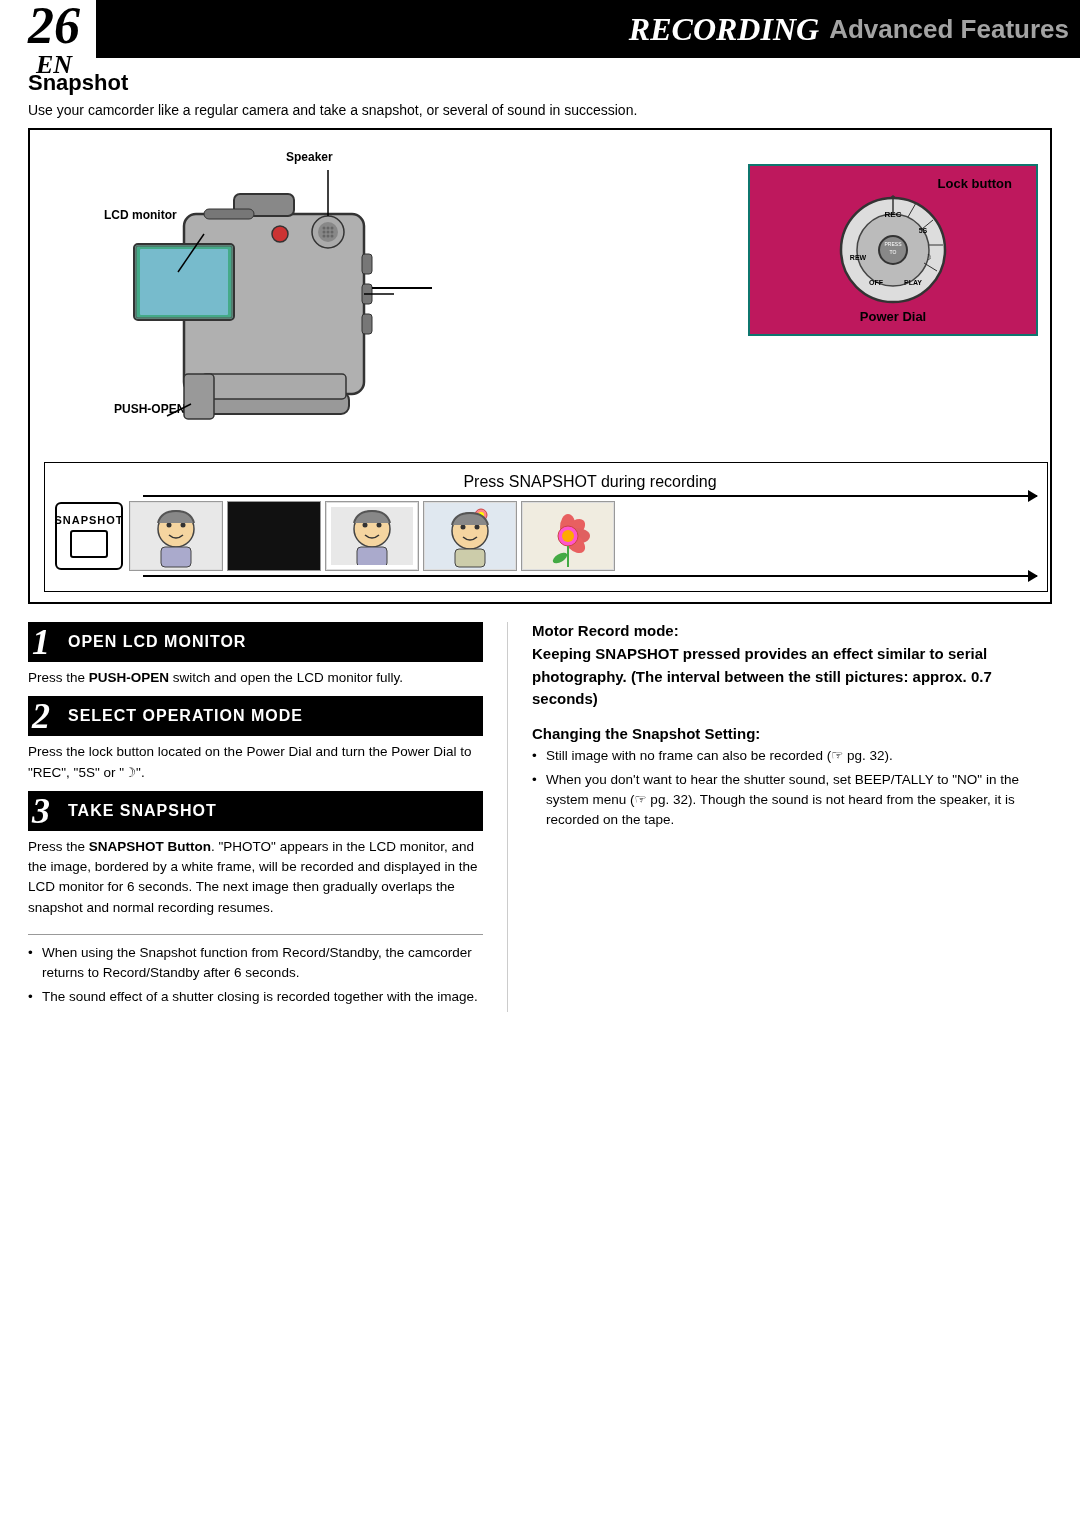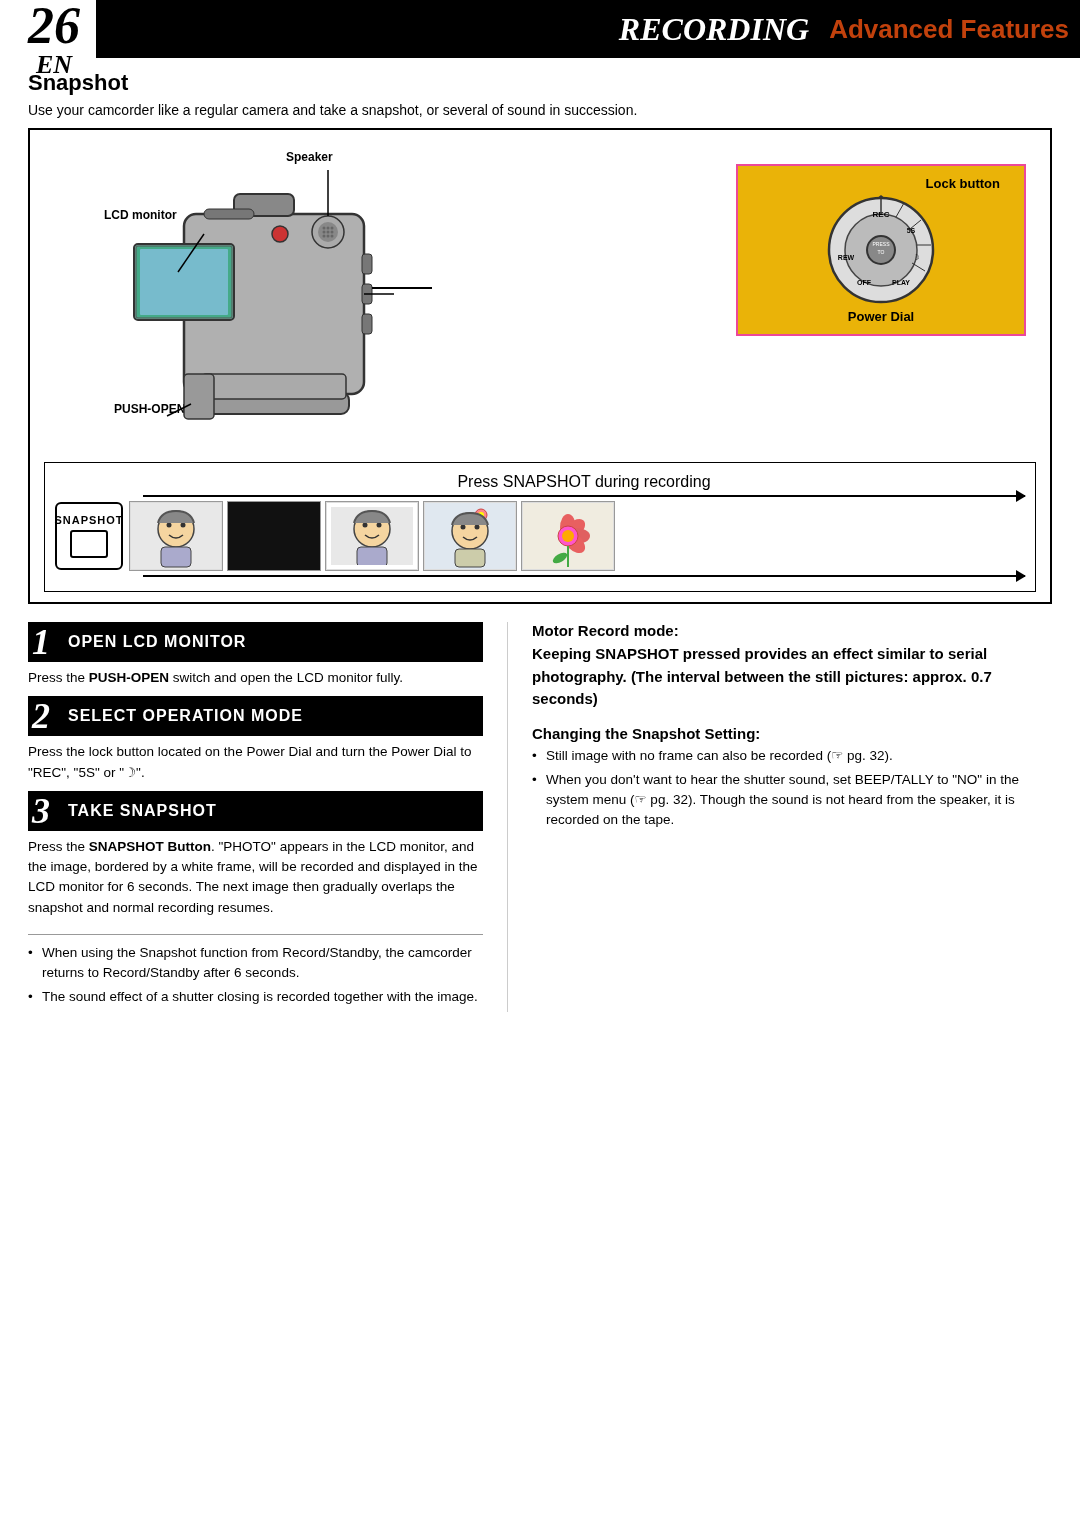--- a/index.html
+++ b/index.html
@@ -49,41 +49,41 @@
     .header-recording {
       font-size: 32px;
       font-weight: 900;
       font-style: italic;
       color: #fff;
       font-family: 'Times New Roman', serif;
     }
     .header-advanced {
       font-size: 26px;
       font-weight: bold;
-      color: #c2410c;
-      margin-left: 20px;
+      color: #a3a3a3;
+      margin-left: 10px;
       font-family: Arial, sans-serif;
     }
 
     
     .section-title {
       font-size: 22px;
       font-weight: 900;
       padding: 4px 28px 6px 28px;
     }
     .section-subtitle {
       font-size: 14px;
       padding: 0 28px 10px 28px;
     }
 
     
     .diagram-box {
       border: 2px solid #000;
       margin: 0 28px 18px 28px;
-      padding: 14px 14px 10px 14px;
+      padding: 14px 2px 10px 14px;
       position: relative;
     }
 
     
     .camera-area {
       display: flex;
       position: relative;
       height: 310px;
       margin-bottom: 8px;
     }
@@ -93,23 +93,23 @@
       position: absolute;
       left: 40px;
       top: 10px;
     }
 
     
     .power-dial-callout {
       position: absolute;
       right: 10px;
       top: 20px;
-      border: 2px solid #ec4899;
+      border: 2px solid #0f766e;
       padding: 10px 14px;
-      background: #eab308;
+      background: #be185d;
       width: 290px;
     }
     .power-dial-callout .dial-label-lock {
       text-align: right;
       font-size: 13px;
       font-weight: bold;
       padding-right: 10px;
       margin-bottom: 4px;
     }
     .power-dial-callout .dial-label-power {

